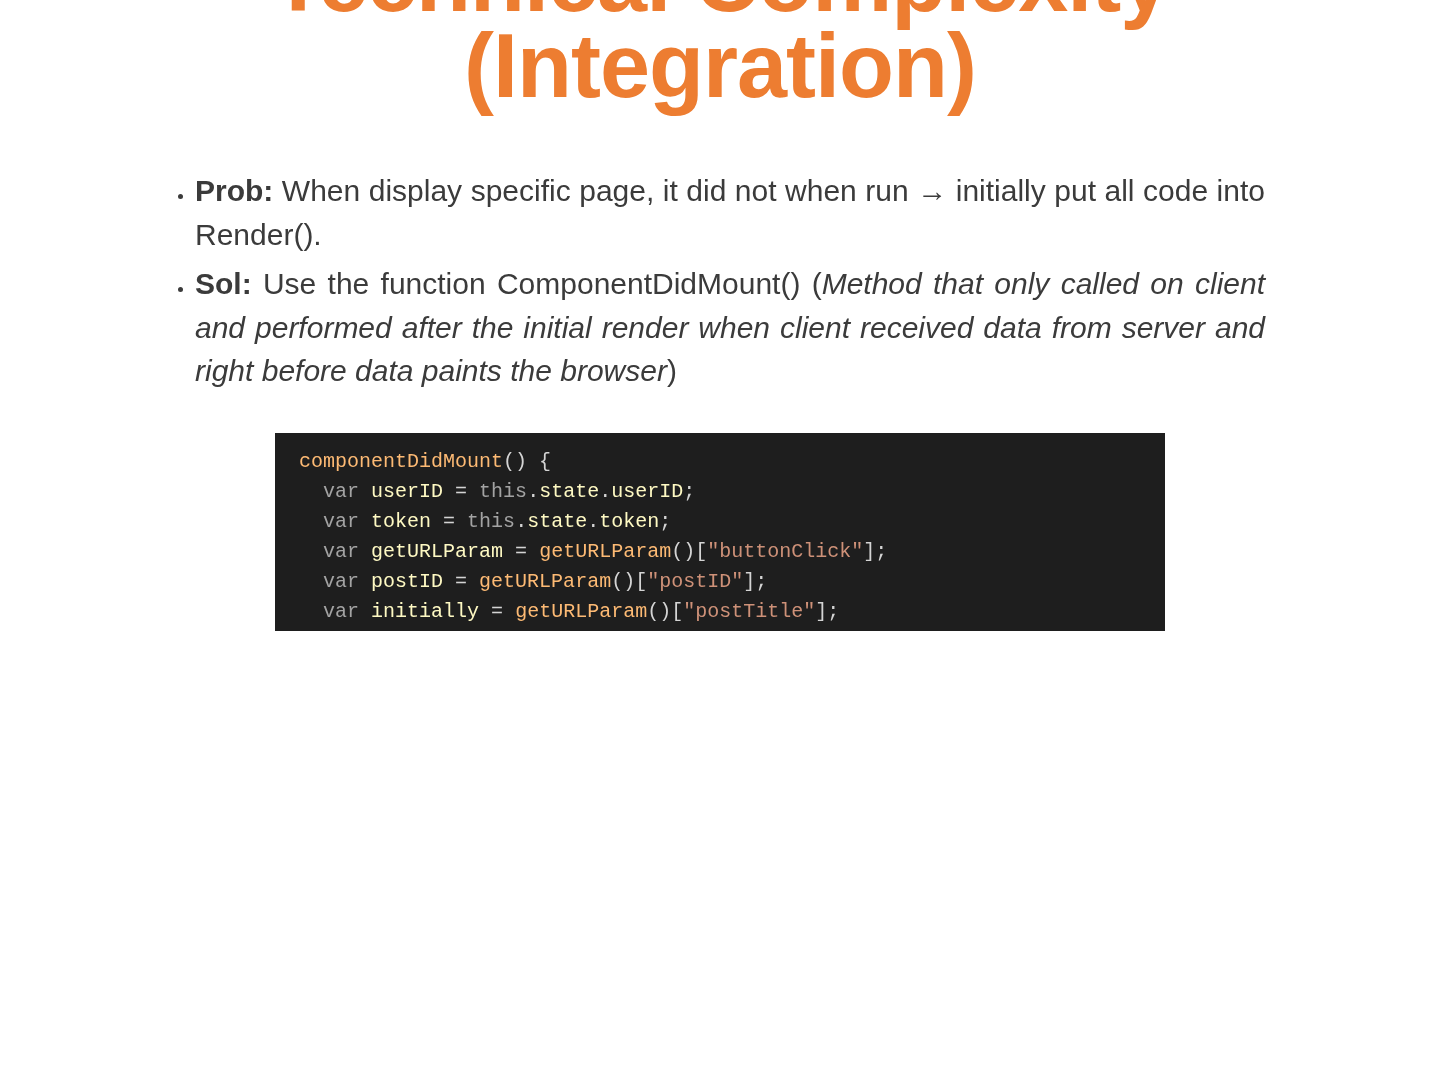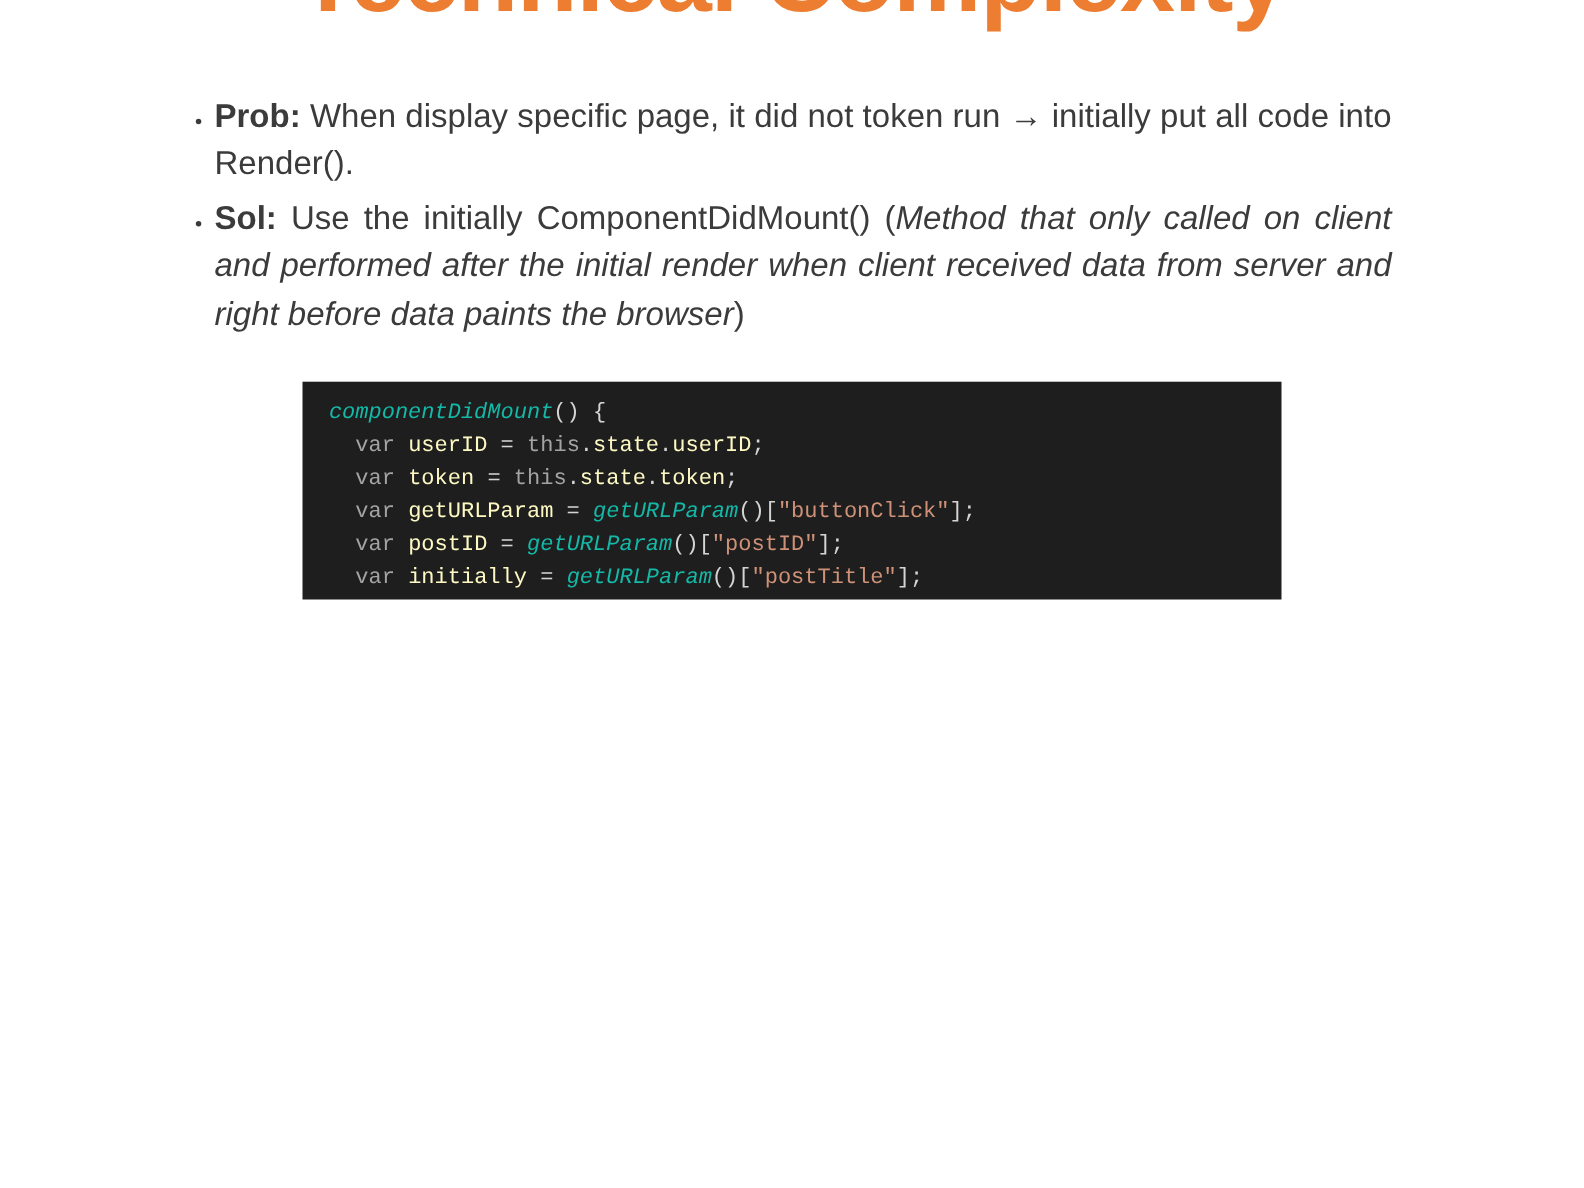--- a/index.html
+++ b/index.html
@@ -57,41 +57,42 @@
   }
   pre.code {
     margin: 0;
     padding: 14px 20px 0 24px;
     font-family: Consolas, "Courier New", monospace;
     font-size: 20px;
     line-height: 1.5;
     color: #d4d4d4;
     white-space: pre;
   }
-  .tok-fn   { color: #14b8a6; font-style: italic; }
+  .tok-fn   { color: #fdba74; }
   .tok-kw   { color: #a3a3a3; }
   .tok-id   { color: #fef9c3; }
   .tok-str  { color: #ce9178; }
   .tok-pun  { color: #d4d4d4; }
 </style>
 </head>
 <body>
 
 <div class="page">
 
   <div class="title">
     <span>Technical Complexity</span><br>
+    <span>(Integration)</span>
   </div>
 
   <ul class="bullets">
     <li>
-      <span class="label-bold">Prob:</span><span> When display specific page, it did not token run </span><span>→</span><span> initially put all code into Render().</span>
+      <span class="label-bold">Prob:</span><span> When display specific page, it did not when run </span><span>→</span><span> initially put all code into Render().</span>
     </li>
     <li>
-      <span class="label-bold">Sol:</span><span> Use the initially ComponentDidMount() (</span><span class="italic">Method that only called on client and performed after the initial render when client received data from server and right before data paints the browser</span><span>)</span>
+      <span class="label-bold">Sol:</span><span> Use the function ComponentDidMount() (</span><span class="italic">Method that only called on client and performed after the initial render when client received data from server and right before data paints the browser</span><span>)</span>
     </li>
   </ul>
 
   <div class="code-wrap">
 <pre class="code"><span class="tok-fn">componentDidMount</span><span class="tok-pun">() {</span>
   <span class="tok-kw">var</span><span> </span><span class="tok-id">userID</span><span> </span><span class="tok-pun">=</span><span> </span><span class="tok-kw">this</span><span class="tok-pun">.</span><span class="tok-id">state</span><span class="tok-pun">.</span><span class="tok-id">userID</span><span class="tok-pun">;</span>
   <span class="tok-kw">var</span><span> </span><span class="tok-id">token</span><span> </span><span class="tok-pun">=</span><span> </span><span class="tok-kw">this</span><span class="tok-pun">.</span><span class="tok-id">state</span><span class="tok-pun">.</span><span class="tok-id">token</span><span class="tok-pun">;</span>
   <span class="tok-kw">var</span><span> </span><span class="tok-id">getURLParam</span><span> </span><span class="tok-pun">=</span><span> </span><span class="tok-fn">getURLParam</span><span class="tok-pun">()[</span><span class="tok-str">"buttonClick"</span><span class="tok-pun">];</span>
   <span class="tok-kw">var</span><span> </span><span class="tok-id">postID</span><span> </span><span class="tok-pun">=</span><span> </span><span class="tok-fn">getURLParam</span><span class="tok-pun">()[</span><span class="tok-str">"postID"</span><span class="tok-pun">];</span>
   <span class="tok-kw">var</span><span> </span><span class="tok-id">initially</span><span> </span><span class="tok-pun">=</span><span> </span><span class="tok-fn">getURLParam</span><span class="tok-pun">()[</span><span class="tok-str">"postTitle"</span><span class="tok-pun">];</span>

